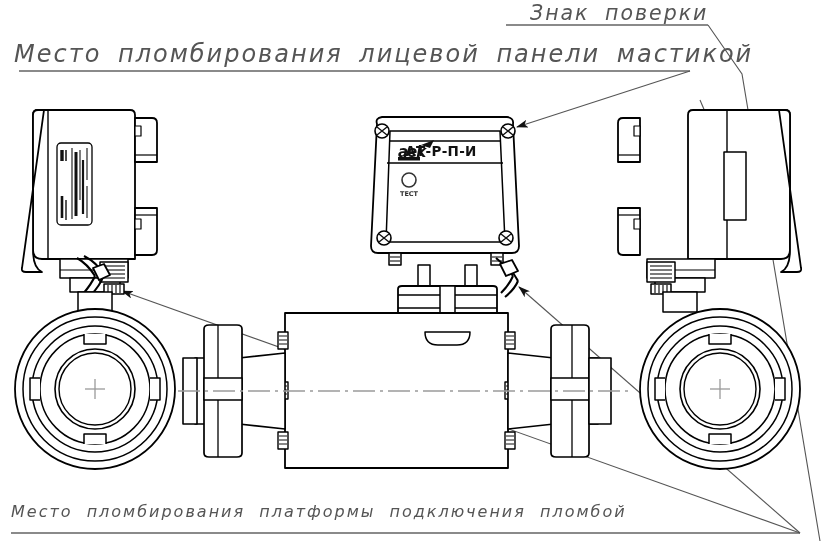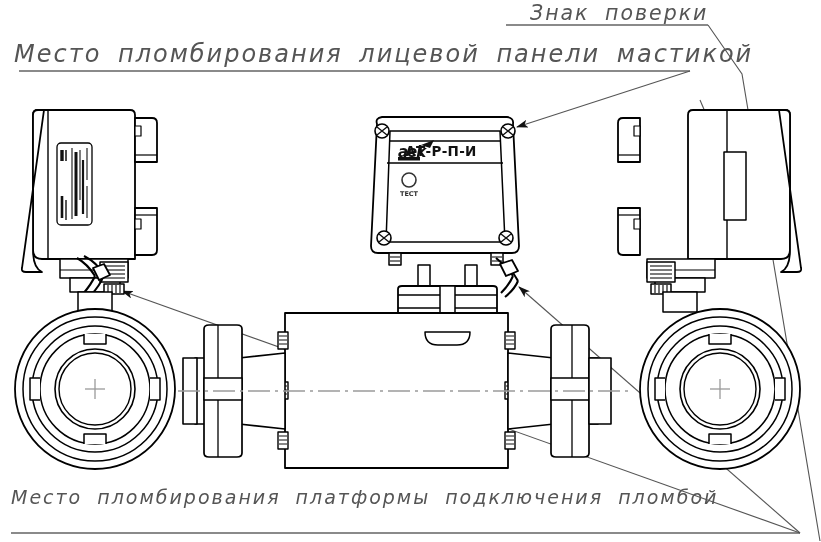--- a/index.html
+++ b/index.html
@@ -39,22 +39,22 @@
     font-size: 24px;
   }
   #callout-verification-mark {
     left: 502px;
     top: 1px;
     font-size: 20.5px;
     margin-left: 28px;
   }
   #callout-seal-platform {
     left: 11px;
-    top: 486px;
-    font-size: 19px;
+    top: 502px;
+    font-size: 16px;
   }
 </style>
 </head>
 <body>
 
 <div id="page">
 
   <svg id="drawing" viewBox="0 0 821 542">
 
     <defs>

